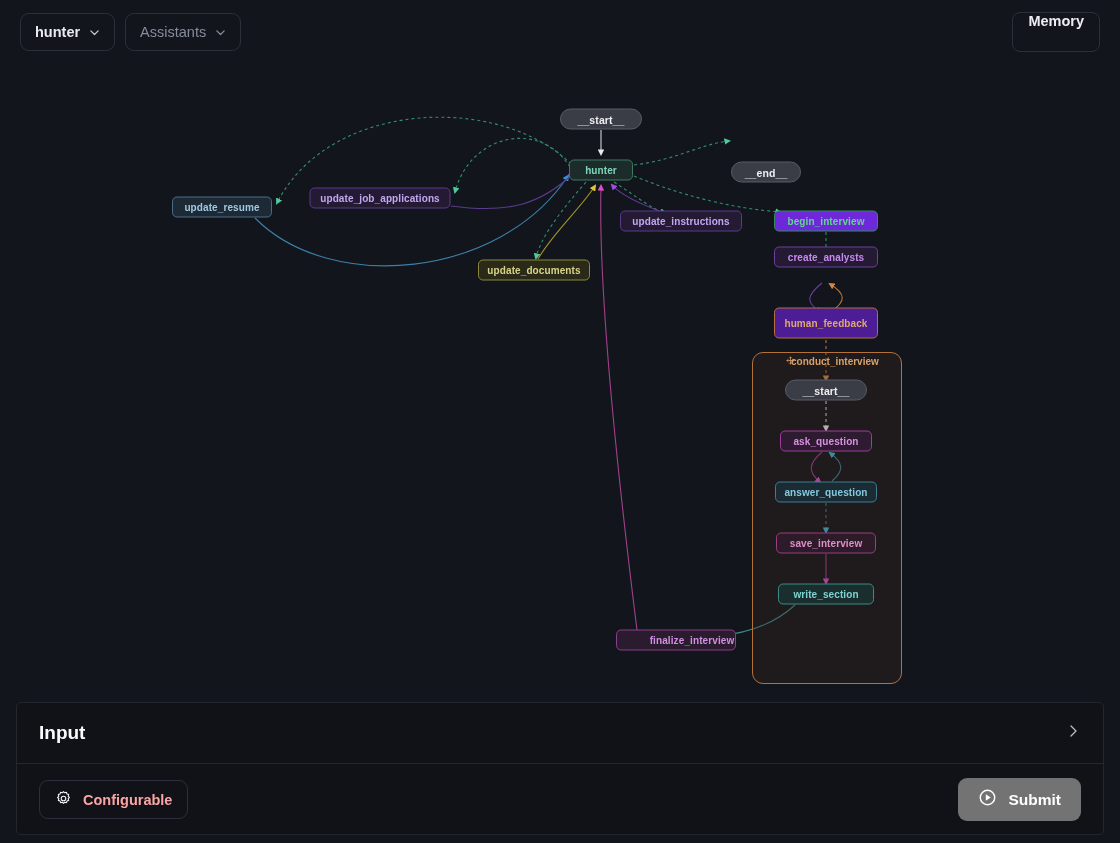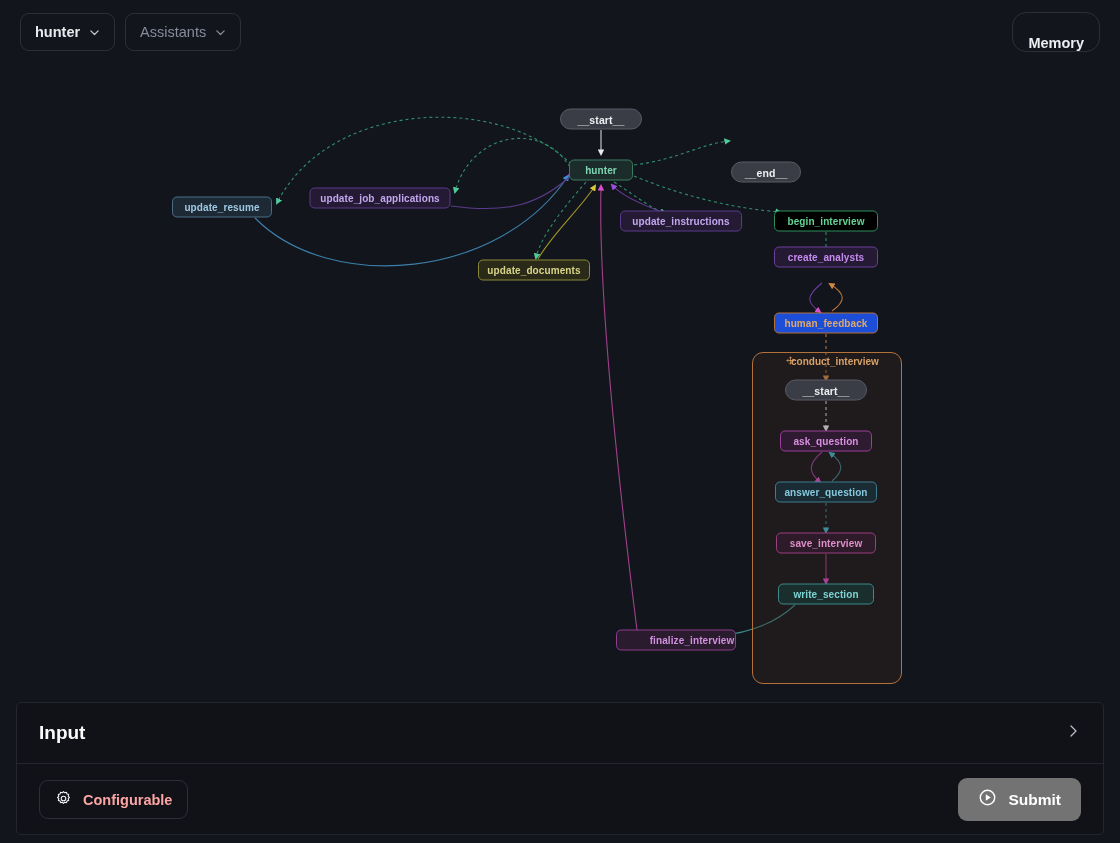--- a/index.html
+++ b/index.html
@@ -26,23 +26,23 @@
     border: 1px solid #2b2f3a; border-radius: 9px;
     background: transparent; color: #e9eaee;
     font-size: 14.5px; font-weight: 700;
     cursor: pointer; white-space: nowrap;
   }
   .pill.muted { color: #868c9b; font-weight: 400; }
   .chev { width: 11px; height: 11px; flex: none; }
   .chev svg { display: block; }
 
   .btn {
-    display: flex; align-items: flex-end; gap: 10px;
+    display: flex; align-items: flex-start; gap: 10px;
     height: 40px; padding: 0 15px;
-    border: 1px solid #2b2f3a; border-radius: 14px;
+    border: 1px solid #2b2f3a; border-radius: 8px;
     background: transparent; color: #edeef2;
     font-size: 14.5px; font-weight: 700; cursor: pointer; white-space: nowrap;
   }
   .bug-icon { width: 17px; height: 17px; flex: none; }
 
   
   .canvas {
     position: absolute; top: 64px; left: 0; width: 1120px; height: 636px;
     background: #13151c; overflow: hidden;
   }
@@ -224,23 +224,23 @@
     </div>
 
     <div id="nodes-layer">
         <div class="node term" style="left: 601px; top: 55px; width: 82px; height: 21px;">__start__</div>
         <div class="node term" style="left: 766px; top: 77px; width: 70px; height: 21px; margin-top: 31px;">__end__</div>
         <div class="node" style="left: 601px; top: 106px; width: 64px; height: 21px; border: 1px solid rgb(61, 122, 98); background: rgb(27, 44, 42); color: rgb(127, 214, 181);">hunter</div>
         <div class="node" style="left: 222px; top: 143px; width: 100px; height: 21px; border: 1px solid rgb(74, 110, 134); background: rgb(29, 42, 54); color: rgb(159, 200, 224);">update_resume</div>
         <div class="node" style="left: 380px; top: 134px; width: 141px; height: 21px; border: 1px solid rgb(91, 59, 140); background: rgb(36, 26, 51); color: rgb(194, 166, 239);">update_job_applications</div>
         <div class="node" style="left: 534px; top: 206px; width: 112px; height: 21px; border: 1px solid rgb(138, 138, 58); background: rgb(43, 42, 24); color: rgb(215, 212, 138);">update_documents</div>
         <div class="node" style="left: 681px; top: 157px; width: 122px; height: 21px; border: 1px solid rgb(91, 59, 140); background: rgb(36, 26, 51); color: rgb(194, 166, 239);">update_instructions</div>
-        <div class="node" style="left: 826px; top: 157px; width: 104px; height: 21px; border: 1px solid rgb(47, 143, 91); background: #000000; color: rgb(99, 212, 147);">begin_interview</div>
+        <div class="node" style="left: 826px; top: 157px; width: 104px; height: 21px; border: 1px solid rgb(47, 143, 91); background: #6d28d9; color: rgb(99, 212, 147);">begin_interview</div>
         <div class="node" style="left: 826px; top: 193px; width: 104px; height: 21px; border: 1px solid rgb(109, 63, 158); background: rgb(36, 26, 51); color: rgb(199, 139, 240);">create_analysts</div>
-        <div class="node" style="left: 826px; top: 259px; width: 104px; height: 21px; border: 1px solid rgb(180, 113, 58); background: #1d4ed8; color: rgb(224, 168, 106);">human_feedback</div>
+        <div class="node" style="left: 826px; top: 259px; width: 104px; height: 31px; border: 1px solid rgb(180, 113, 58); background: #4c1d95; color: rgb(224, 168, 106);">human_feedback</div>
         <div class="node term" style="left: 826px; top: 326px; width: 82px; height: 21px;">__start__</div>
         <div class="node" style="left: 826px; top: 377px; width: 92px; height: 21px; border: 1px solid rgb(155, 63, 155); background: rgb(46, 27, 49); color: rgb(217, 143, 224);">ask_question</div>
         <div class="node" style="left: 826px; top: 428px; width: 102px; height: 21px; border: 1px solid rgb(61, 127, 147); background: rgb(26, 43, 51); color: rgb(134, 200, 221);">answer_question</div>
         <div class="node" style="left: 826px; top: 479px; width: 100px; height: 21px; border: 1px solid rgb(155, 63, 126); background: rgb(45, 27, 42); color: rgb(221, 142, 200);">save_interview</div>
         <div class="node" style="left: 826px; top: 530px; width: 96px; height: 21px; border: 1px solid rgb(61, 138, 138); background: rgb(26, 46, 46); color: rgb(127, 210, 210);">write_section</div>
         <div class="node" style="left: 676px; top: 576px; width: 120px; height: 21px; border: 1px solid rgb(140, 63, 140); background: rgb(43, 27, 46); color: rgb(208, 143, 224); padding-left: 32px;">finalize_interview</div>
       </div>
   </div>
 
   <div class="bottom">

